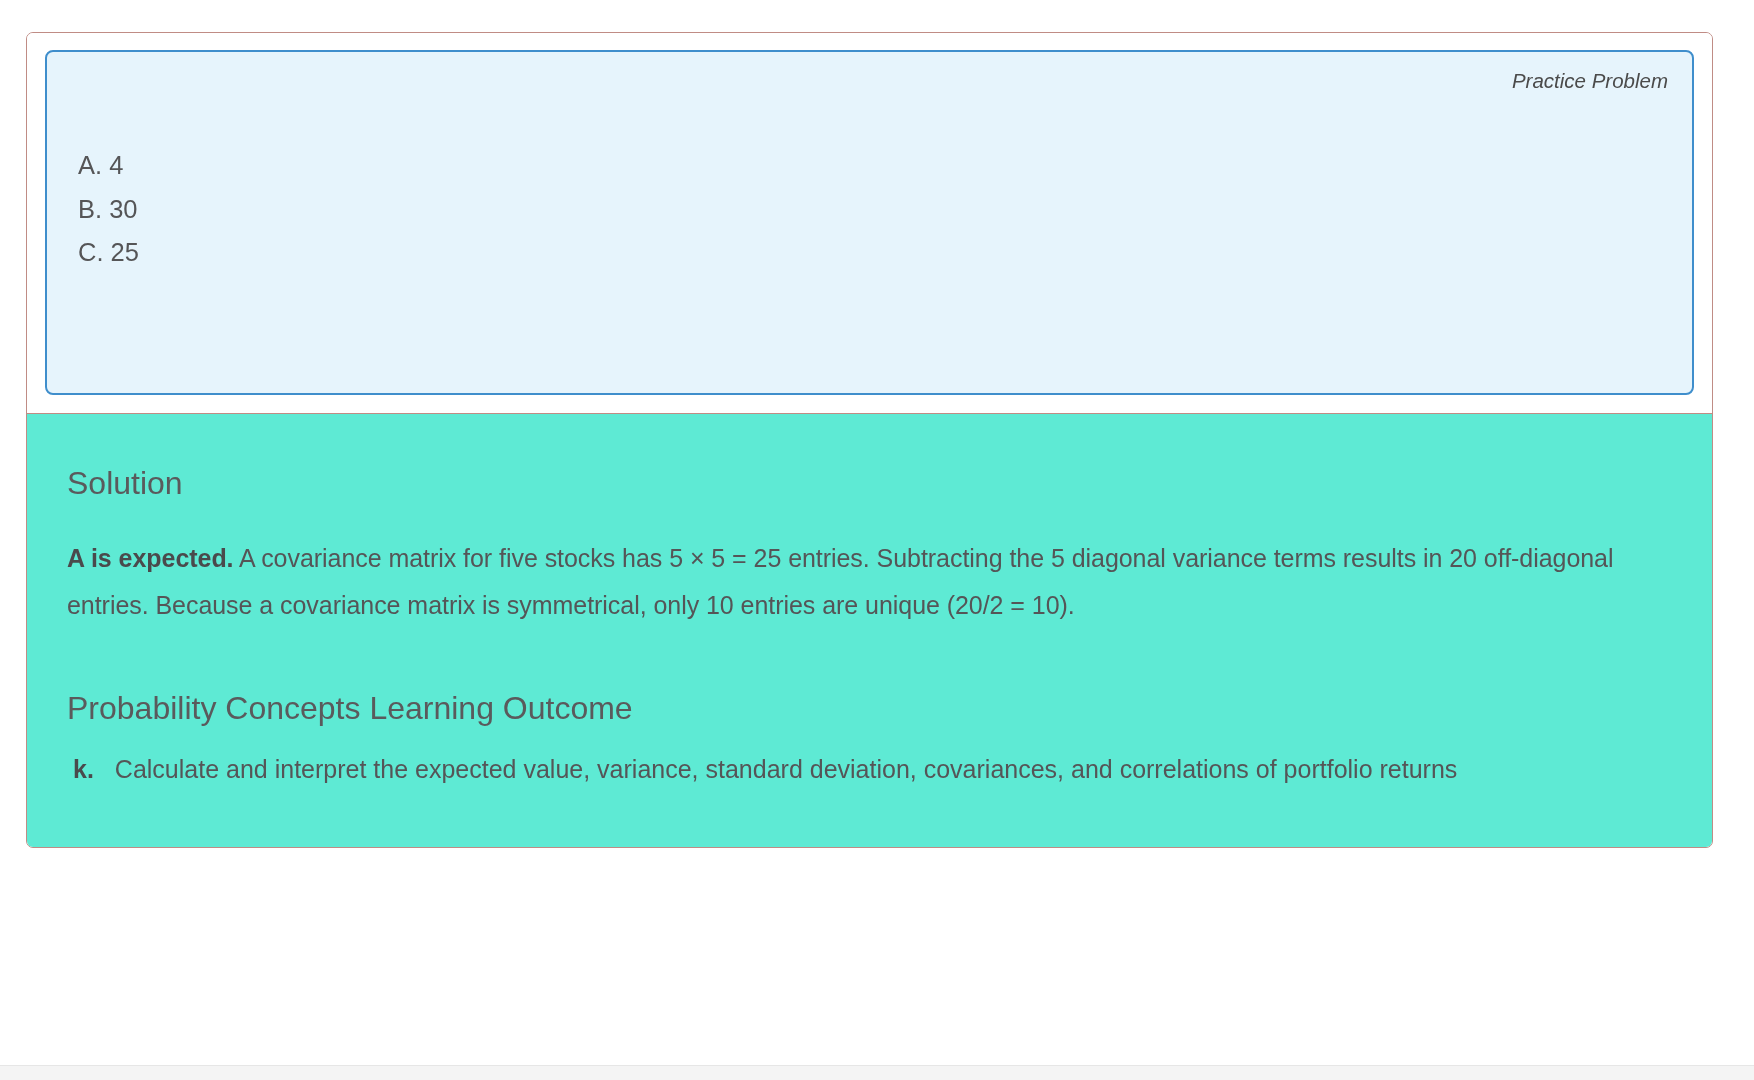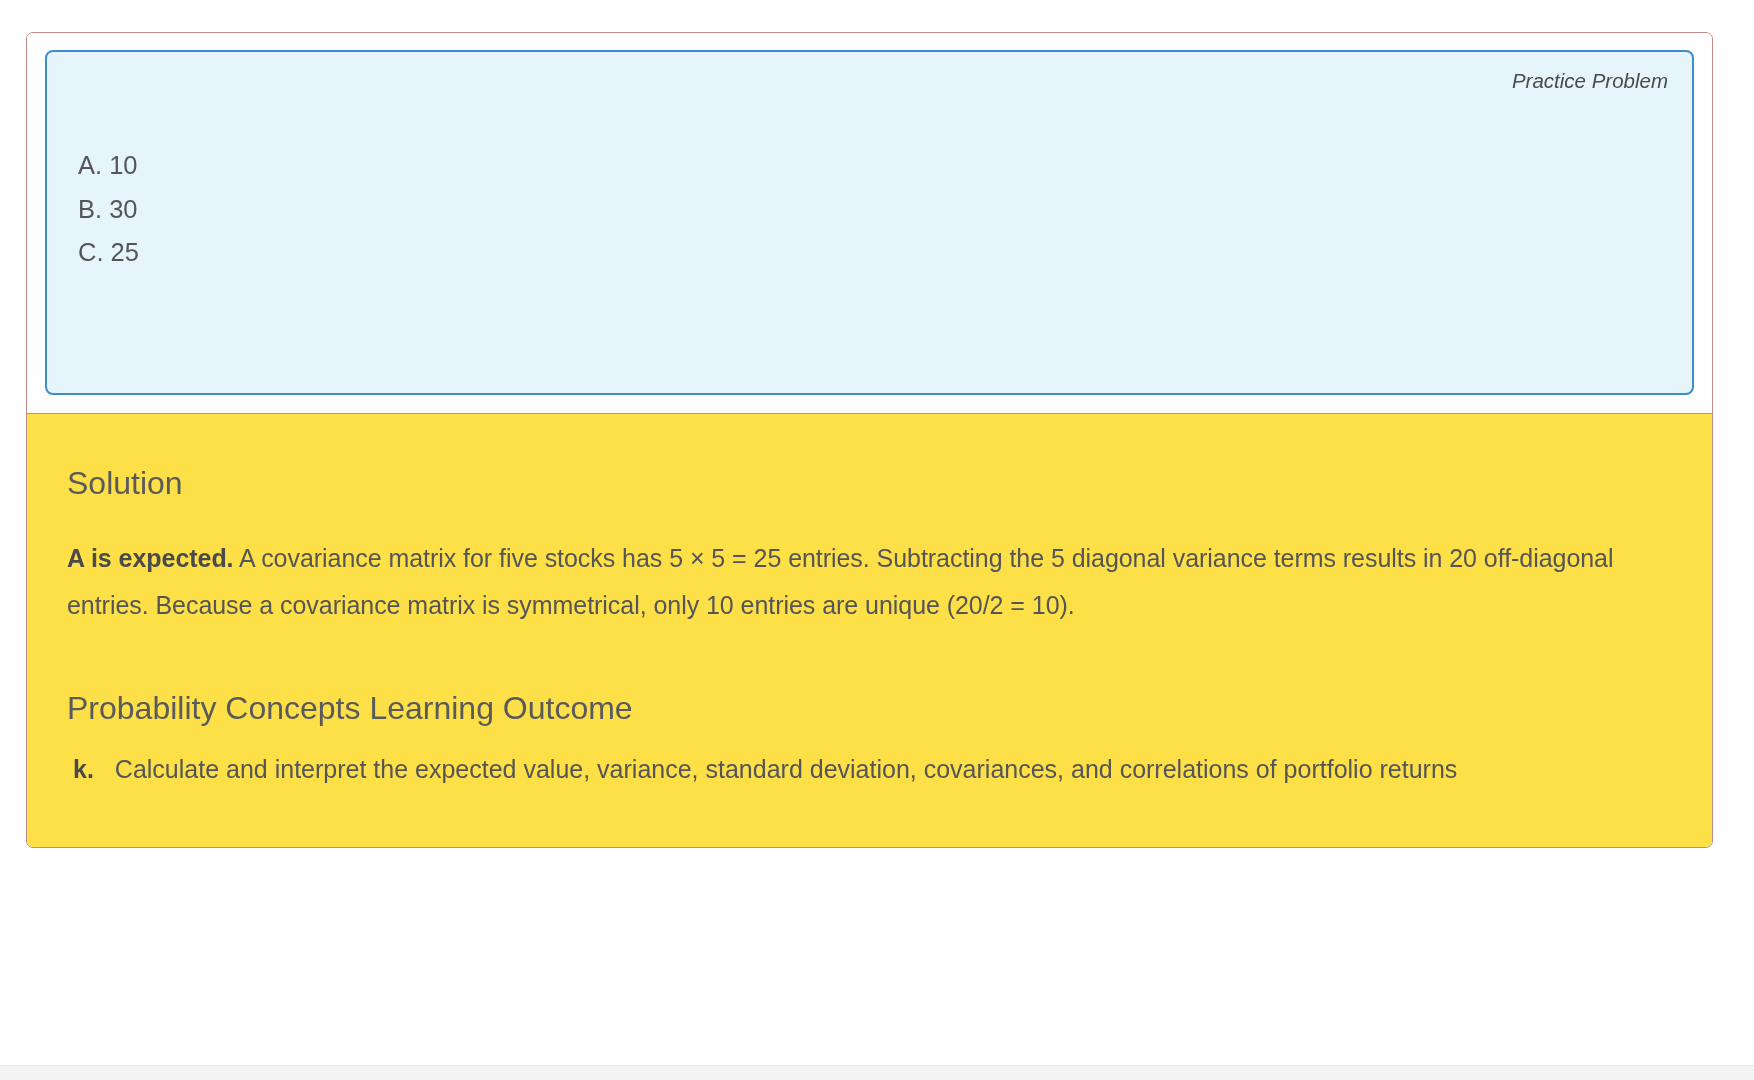--- a/index.html
+++ b/index.html
@@ -80,21 +80,21 @@
 
   
   .divider {
     height: 0;
     border-top: 1.5px solid #c08c85;
     margin-top: 18px;
   }
 
   
   .solution-pane {
-    background: #fde047;
+    background: #5eead4;
     padding: 52px 28px 56px 38px;
   }
   .solution-heading {
     font-size: 32px;
     font-weight: normal;
     color: #5a5a5c;
     margin: 0 0 34px 2px;
     line-height: 1.1;
   }
   .solution-body {
@@ -161,21 +161,21 @@
 
   <div class="card">
 
     <div class="question-pane">
       <div class="question-box">
 
         <div class="problem-label">Practice Problem</div>
 
 
         <div class="options">
-          <div class="option">A. 10</div>
+          <div class="option">A. 4</div>
           <div class="option">B. 30</div>
           <div class="option">C. 25</div>
         </div>
 
       </div>
     </div>
 
     <div class="divider"></div>
 
     <div class="solution-pane">

